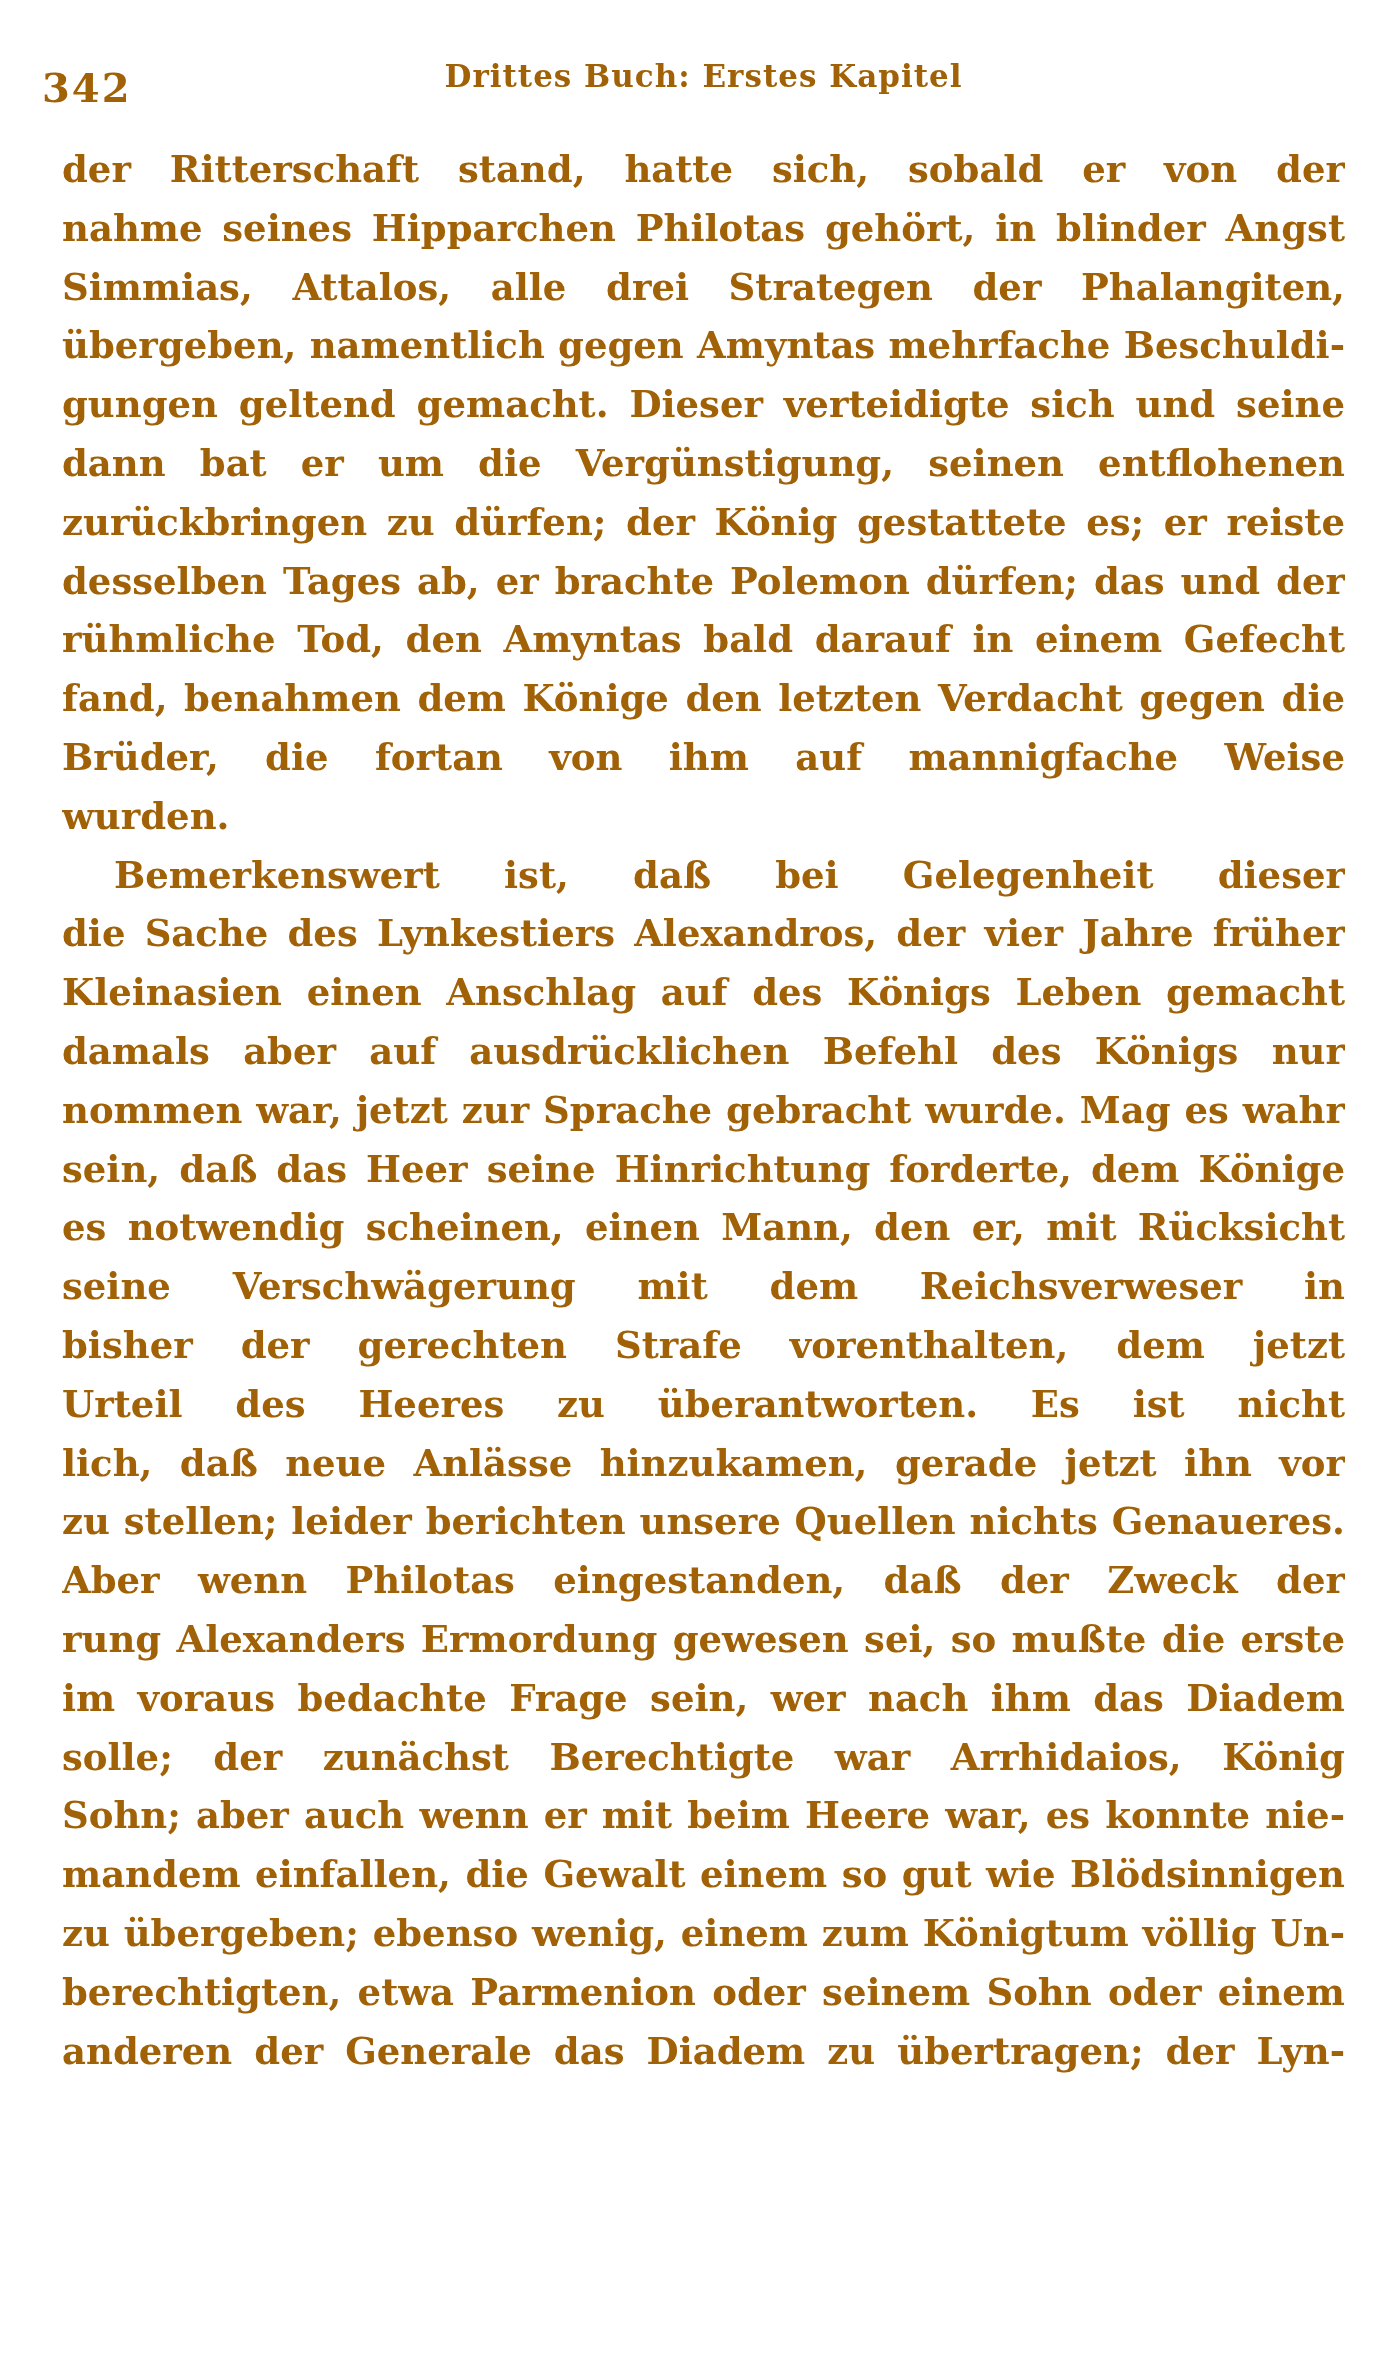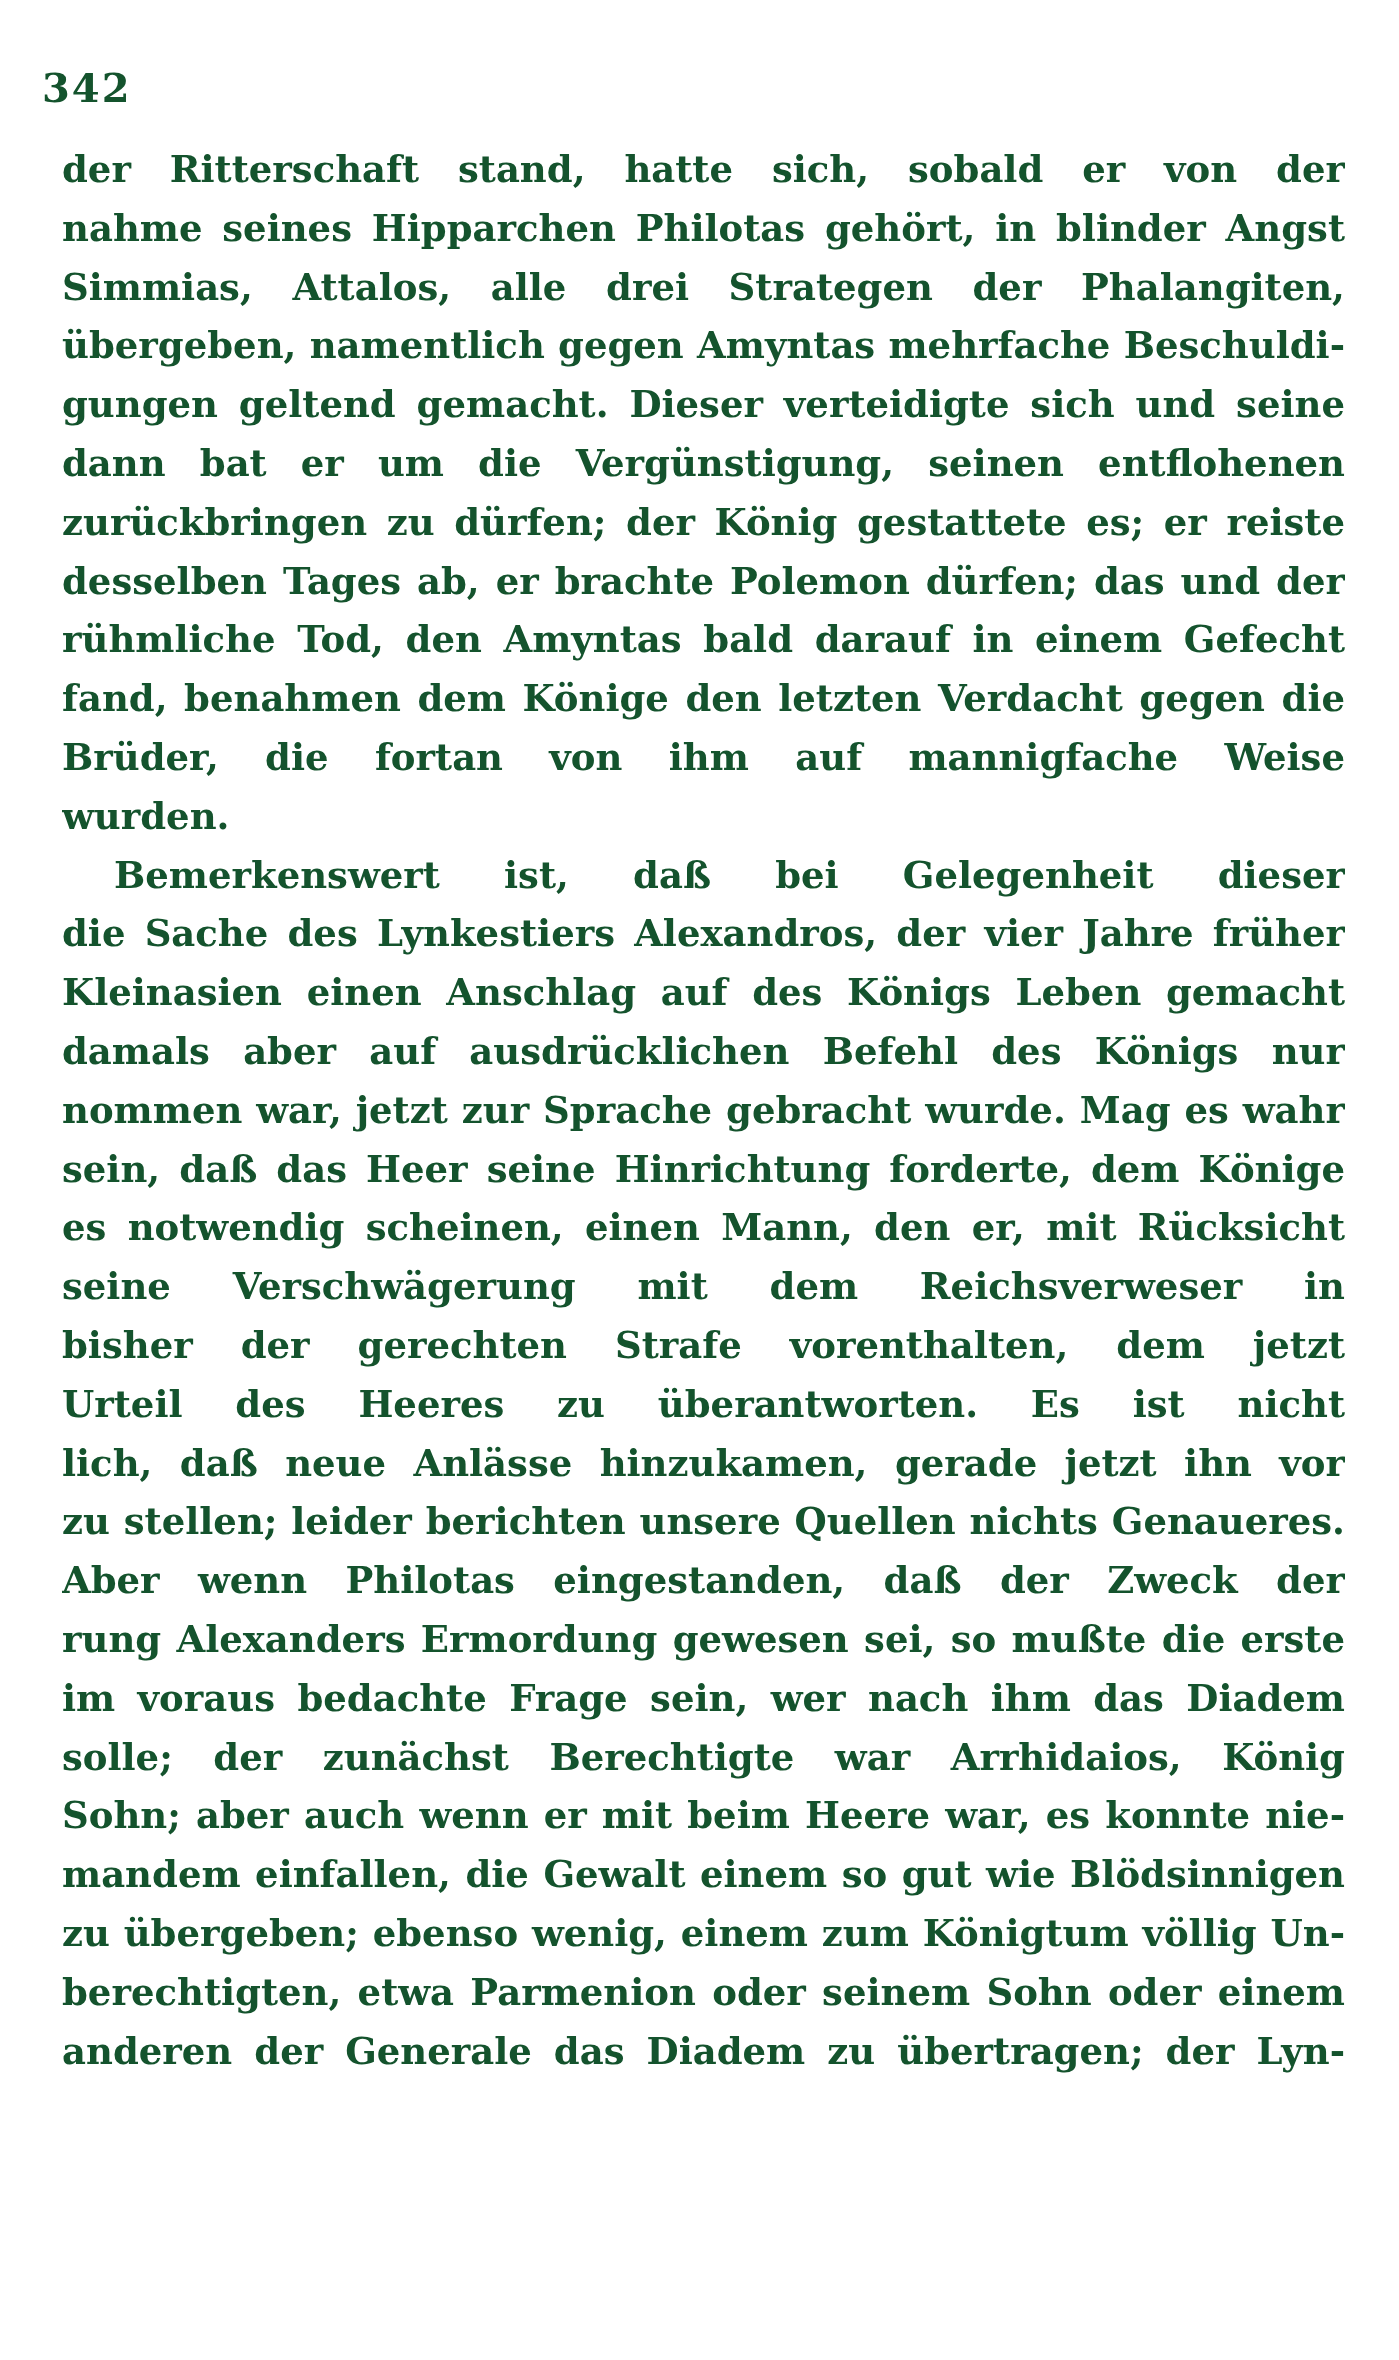--- a/index.html
+++ b/index.html
@@ -7,21 +7,21 @@
     padding: 0;
     background: #ffffff;
   }
   .page {
     position: relative;
     width: 1399px;
     height: 2360px;
     background: #ffffff;
     overflow: hidden;
     font-family: "DejaVu Serif", serif;
-    color: #14532d;
+    color: #a16207;
   }
   .header {
     position: absolute;
     top: 58px;
     left: 62px;
     right: 54px;
     height: 60px;
   }
   .page-number {
     position: absolute;
@@ -67,20 +67,21 @@
     text-indent: 52px;
   }
 </style>
 </head>
 <body>
 
 <div class="page">
 
   <div class="header">
     <span class="page-number">342</span>
+    <span class="running-title">Drittes Buch: Erstes Kapitel</span>
   </div>
 
   <div class="body-text">
     <div class="para para-1">
         <div class="line">der Ritterschaft stand, hatte sich, sobald er von der Gefangen-</div>
         <div class="line">nahme seines Hipparchen Philotas gehört, in blinder Angst</div>
         <div class="line">Simmias, Attalos, alle drei Strategen der Phalangiten, wurden</div>
         <div class="line">übergeben, namentlich gegen Amyntas mehrfache Beschuldi-</div>
         <div class="line">gungen geltend gemacht. Dieser verteidigte sich und seine Brüder</div>
         <div class="line">dann bat er um die Vergünstigung, seinen entflohenen Bruder</div>

